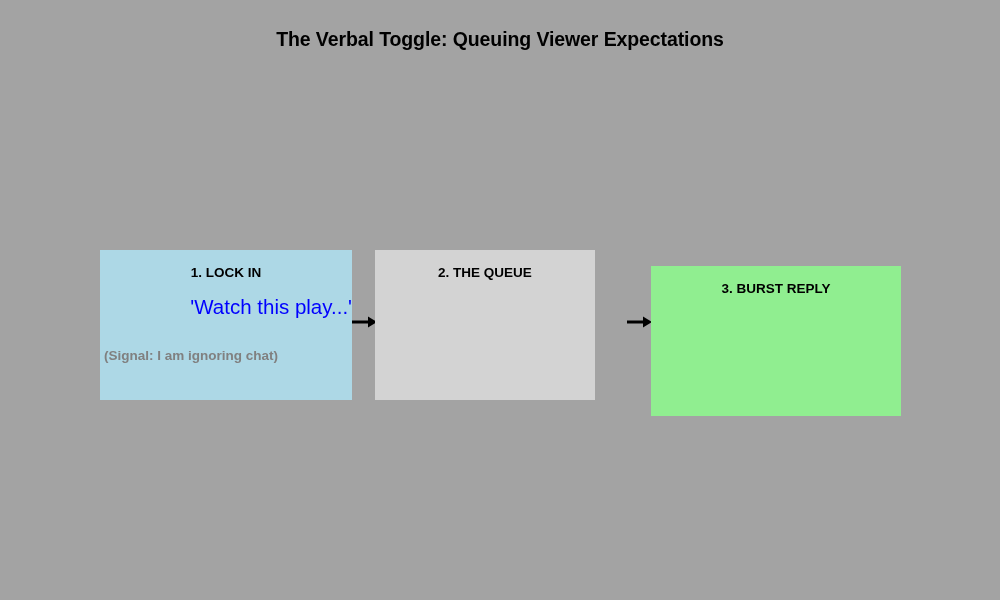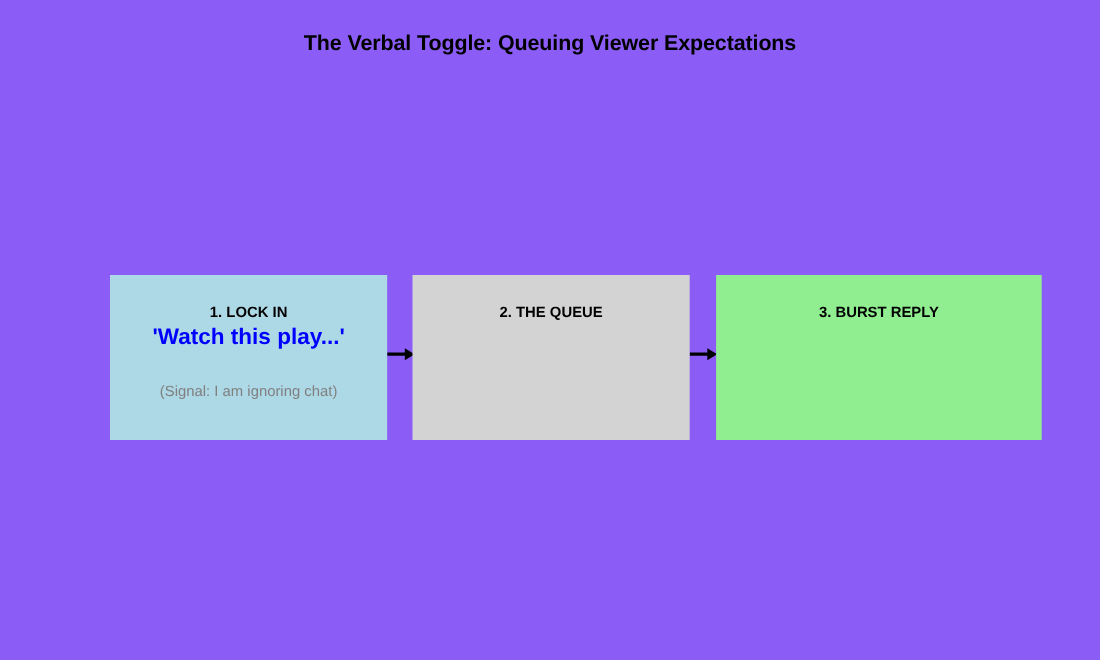--- a/index.html
+++ b/index.html
@@ -10,72 +10,71 @@
     width: 1000px;
     height: 600px;
     background: #ffffff;
     font-family: "Liberation Sans", sans-serif;
     overflow: hidden;
   }
   #canvas {
     position: relative;
     width: 1000px;
     height: 600px;
-    background: #8b5cf6;
+    background: #a3a3a3;
   }
   #chart-title {
     position: absolute;
     left: 0;
     top: 28px;
     width: 1000px;
     text-align: center;
     font-size: 19.5px;
     font-weight: bold;
     color: #000000;
     letter-spacing: -0.1px;
   }
   .stage-box {
     position: absolute;
     top: 250px;
     height: 150px;
     box-sizing: border-box;
   }
   #stage-box-0 { left: 100px; width: 252px; background: #add8e6; }
-  #stage-box-1 { left: 375px; width: 252px; background: #d3d3d3; }
-  #stage-box-2 { left: 651px; width: 296px; background: #90ee90; }
+  #stage-box-1 { left: 375px; width: 220px; background: #d3d3d3; }
+  #stage-box-2 { left: 651px; width: 250px; background: #90ee90; margin-top: 16px; }
 
   .stage-header {
     position: absolute;
     left: 0;
-    top: 26px;
+    top: 15px;
     width: 100%;
     text-align: center;
     font-size: 13.5px;
     font-weight: bold;
     color: #000000;
     line-height: 16px;
   }
   .stage-quote {
     position: absolute;
     left: 0;
     top: 45px;
     width: 100%;
-    text-align: center;
+    text-align: right;
     font-size: 20.5px;
-    font-weight: bold;
+    font-weight: normal;
     line-height: 24px;
   }
   .stage-signal {
     position: absolute;
     left: 4px;
     top: 95px;
     width: calc(100% - 8px);
-    text-align: center;
     font-size: 13.5px;
-    font-weight: normal;
+    font-weight: bold;
     color: #808080;
     line-height: 21px;
   }
   .arrow {
     position: absolute;
     top: 310px;
     height: 24px;
     overflow: visible;
   }
   #arrow-0 { left: 352px; width: 25px; }

